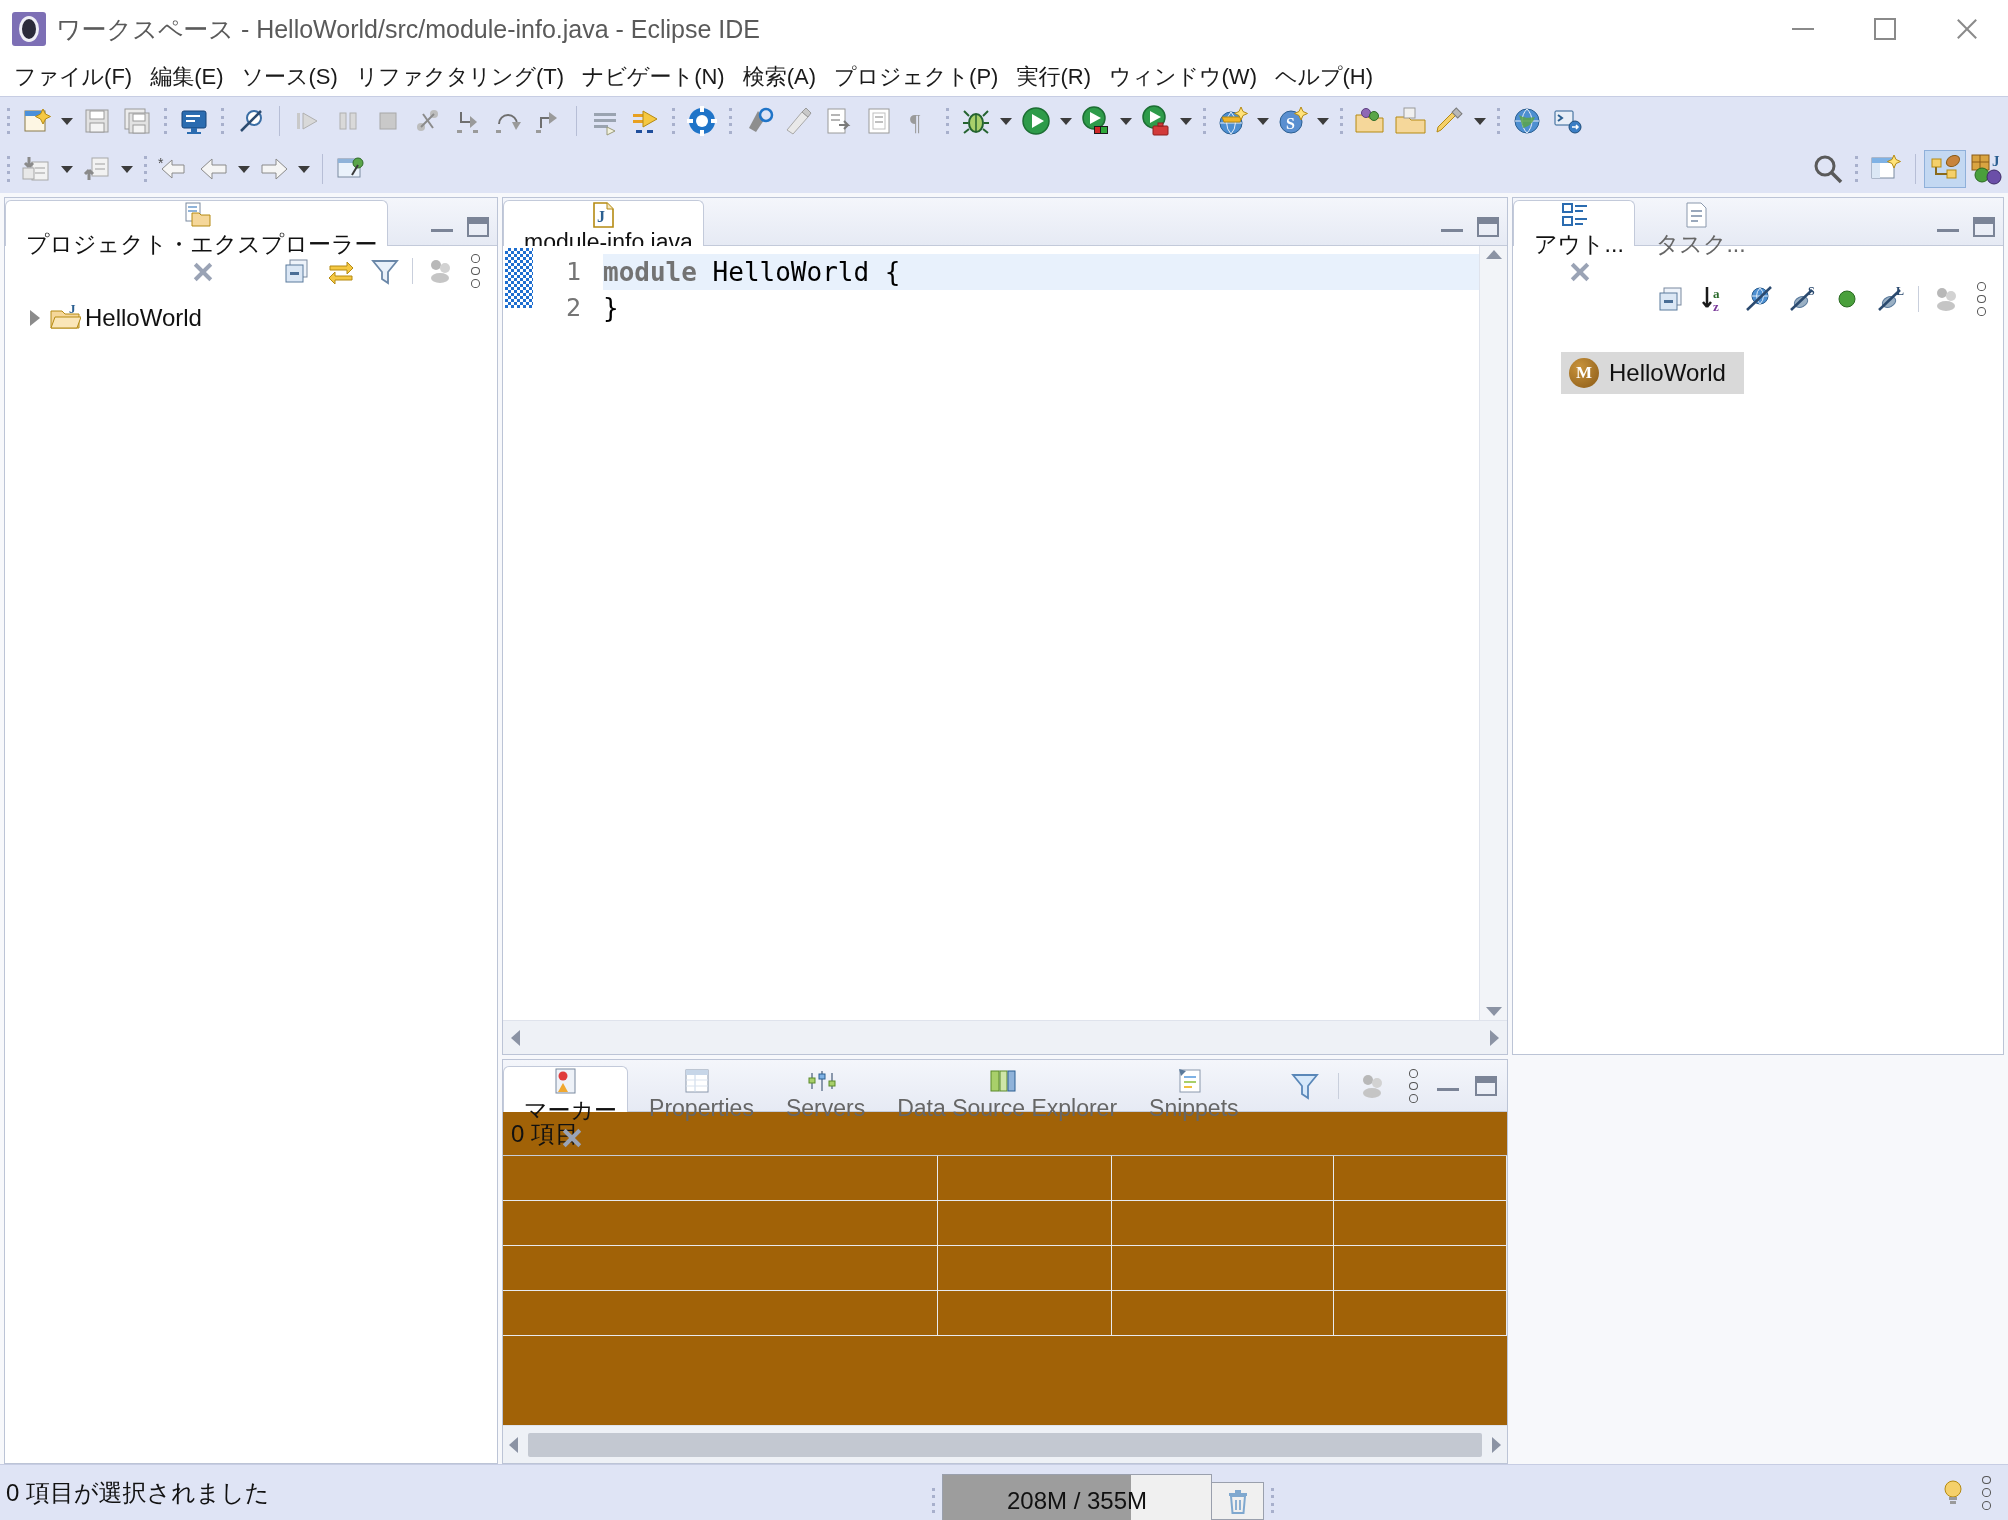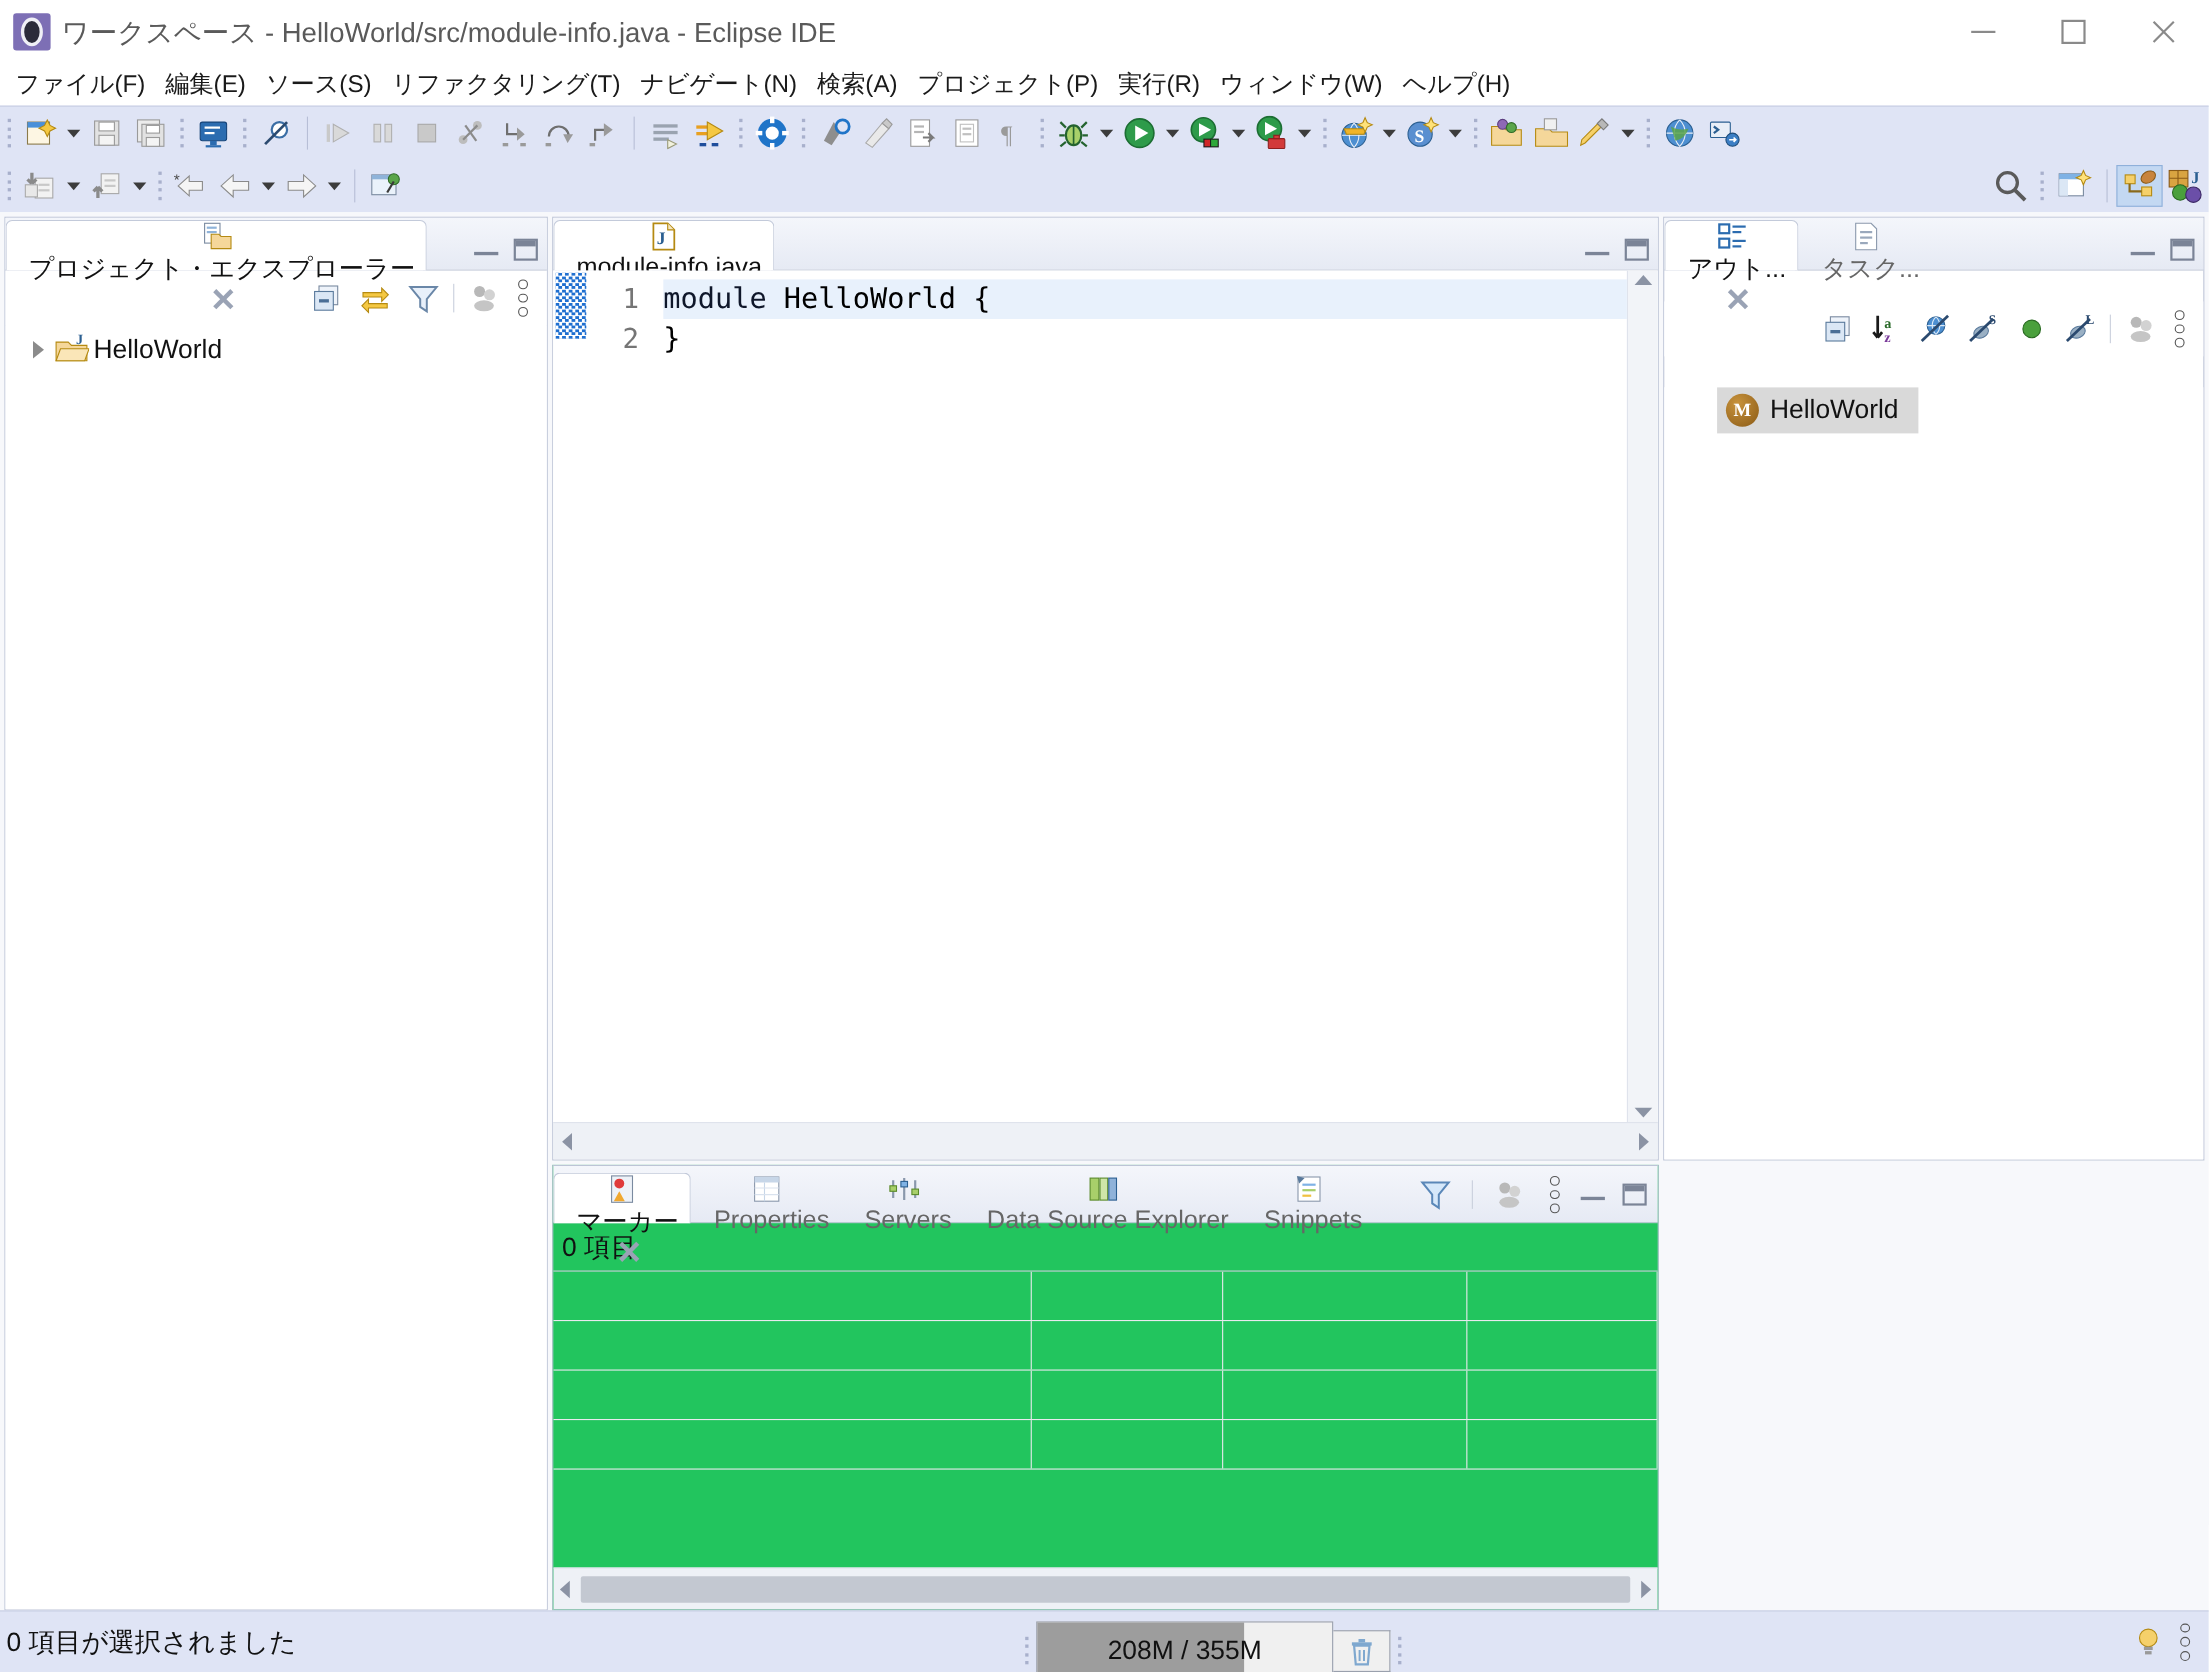--- a/index.html
+++ b/index.html
@@ -120,21 +120,21 @@
     font-family:"DejaVu Sans Mono","Liberation Mono",monospace; font-size:25px; color:#757575;
     background:#fff; line-height:36px;
   }
   .code {
     flex:1 1 auto; padding-top:8px; padding-left:10px;
     font-family:"DejaVu Sans Mono","Liberation Mono",monospace; font-size:26px; line-height:36px; color:#000;
     position:relative;
   }
   .code-line { height:36px; white-space:pre;}
   .code-line.current { background:#e8f1fc;}
-  .kw { color:#0f172a; font-weight:normal;}
+  .kw { color:#737373; font-weight:bold;}
   .v-scroll {
     width:28px; flex:0 0 28px; background:#f2f4f8; border-left:1px solid #dfe3ec;
     display:flex; flex-direction:column; justify-content:space-between; align-items:center; padding:4px 0;
   }
   .sc-arrow { width:0;height:0;}
   .sc-up { border-left:8px solid transparent; border-right:8px solid transparent; border-bottom:9px solid #8b93a4;}
   .sc-dn { border-left:8px solid transparent; border-right:8px solid transparent; border-top:9px solid #8b93a4;}
   .h-scroll {
     height:34px; flex:0 0 34px; background:#eef1f6; border-top:1px solid #dfe3ec;
     display:flex; align-items:center; justify-content:space-between; padding:0 8px;
@@ -143,21 +143,21 @@
   .sc-right{ width:0;height:0;border-top:8px solid transparent;border-bottom:8px solid transparent;border-left:9px solid #8b93a4;}
 
   
   .right-col { width:500px; flex:0 0 500px; display:flex; flex-direction:column; padding:4px 4px 0 4px;}
   .outline-item { display:flex; align-items:center; height:42px; margin-left:48px; padding:0 18px 0 8px; background:#d9d9d9; width:fit-content;}
   .outline-item .oi-label { font-size:24px; color:#111; margin-left:10px;}
   .mod-icon { width:30px; height:30px; border-radius:50%; background:radial-gradient(circle at 35% 30%, #c8933c, #8a5a16);
     display:flex; align-items:center; justify-content:center; color:#fff; font-size:17px; font-weight:bold; font-family:"Liberation Serif",serif;}
 
   
-  .bottom-panel { flex:1 1 auto; display:flex; flex-direction:column; min-height:0; border:1px solid #bcc4d6; background:#22c55e; margin-top:4px;}
+  .bottom-panel { flex:1 1 auto; display:flex; flex-direction:column; min-height:0; border:1px solid #bcc4d6; background:#a16207; margin-top:4px;}
   .bp-tabbar { height:52px; flex:0 0 52px; display:flex; align-items:flex-end; position:relative;
     background:linear-gradient(to bottom,#f4f6fb,#e6eaf4); border-bottom:1px solid #c3cada;}
   .bp-ctrls { position:absolute; right:10px; bottom:8px; display:flex; align-items:center; gap:16px;}
   .count-row { height:44px; display:flex; align-items:center; padding-left:8px; font-size:24px; color:#111; border-bottom:1px solid #c7cdd8;}
   .tbl { flex:1 1 auto; display:flex; flex-direction:column; min-height:0; overflow:hidden;}
   .tbl-head { height:52px; flex:0 0 52px; display:flex; background:#f5f6f8; border-bottom:1px solid #c7cdd8; position:relative;}
   .th { display:flex; align-items:center; font-size:24px; color:#111; padding-left:10px; border-right:1px solid #d5d9e2; position:relative;}
   .sort-caret { position:absolute; left:50%; top:6px; margin-left:-9px; font-size:19px; color:#555;}
   .tbl-body { flex:1 1 auto; display:flex; flex-direction:column; min-height:0;}
   .tbl-row { height:45px; display:flex; border-bottom:1px solid #e8eaee;}

